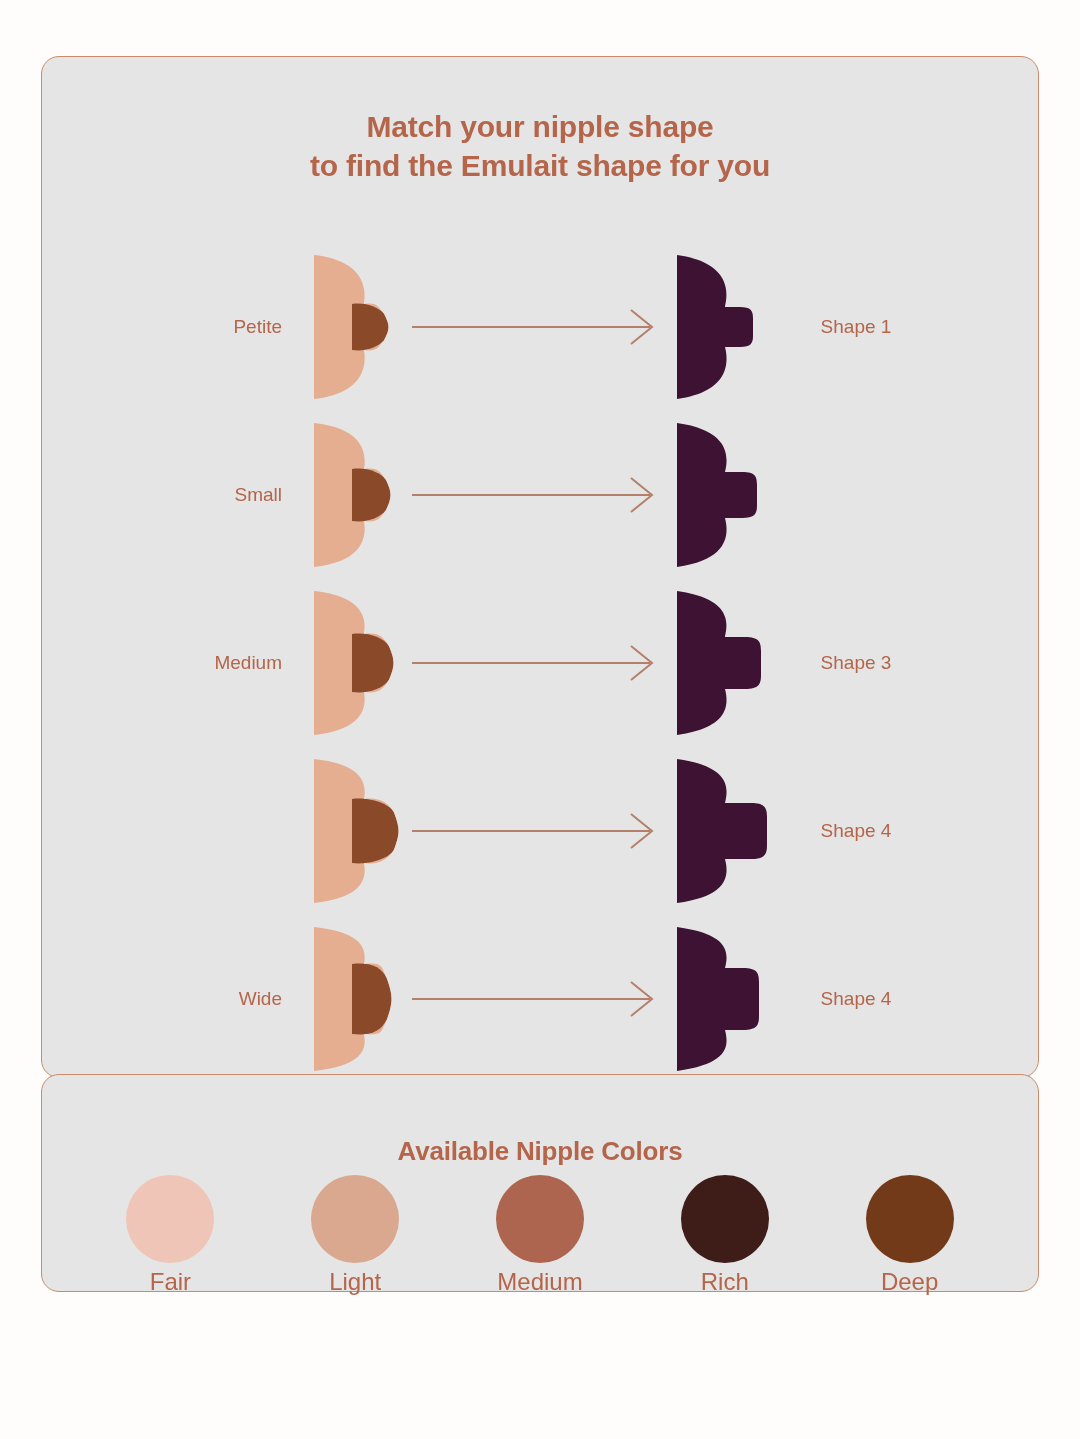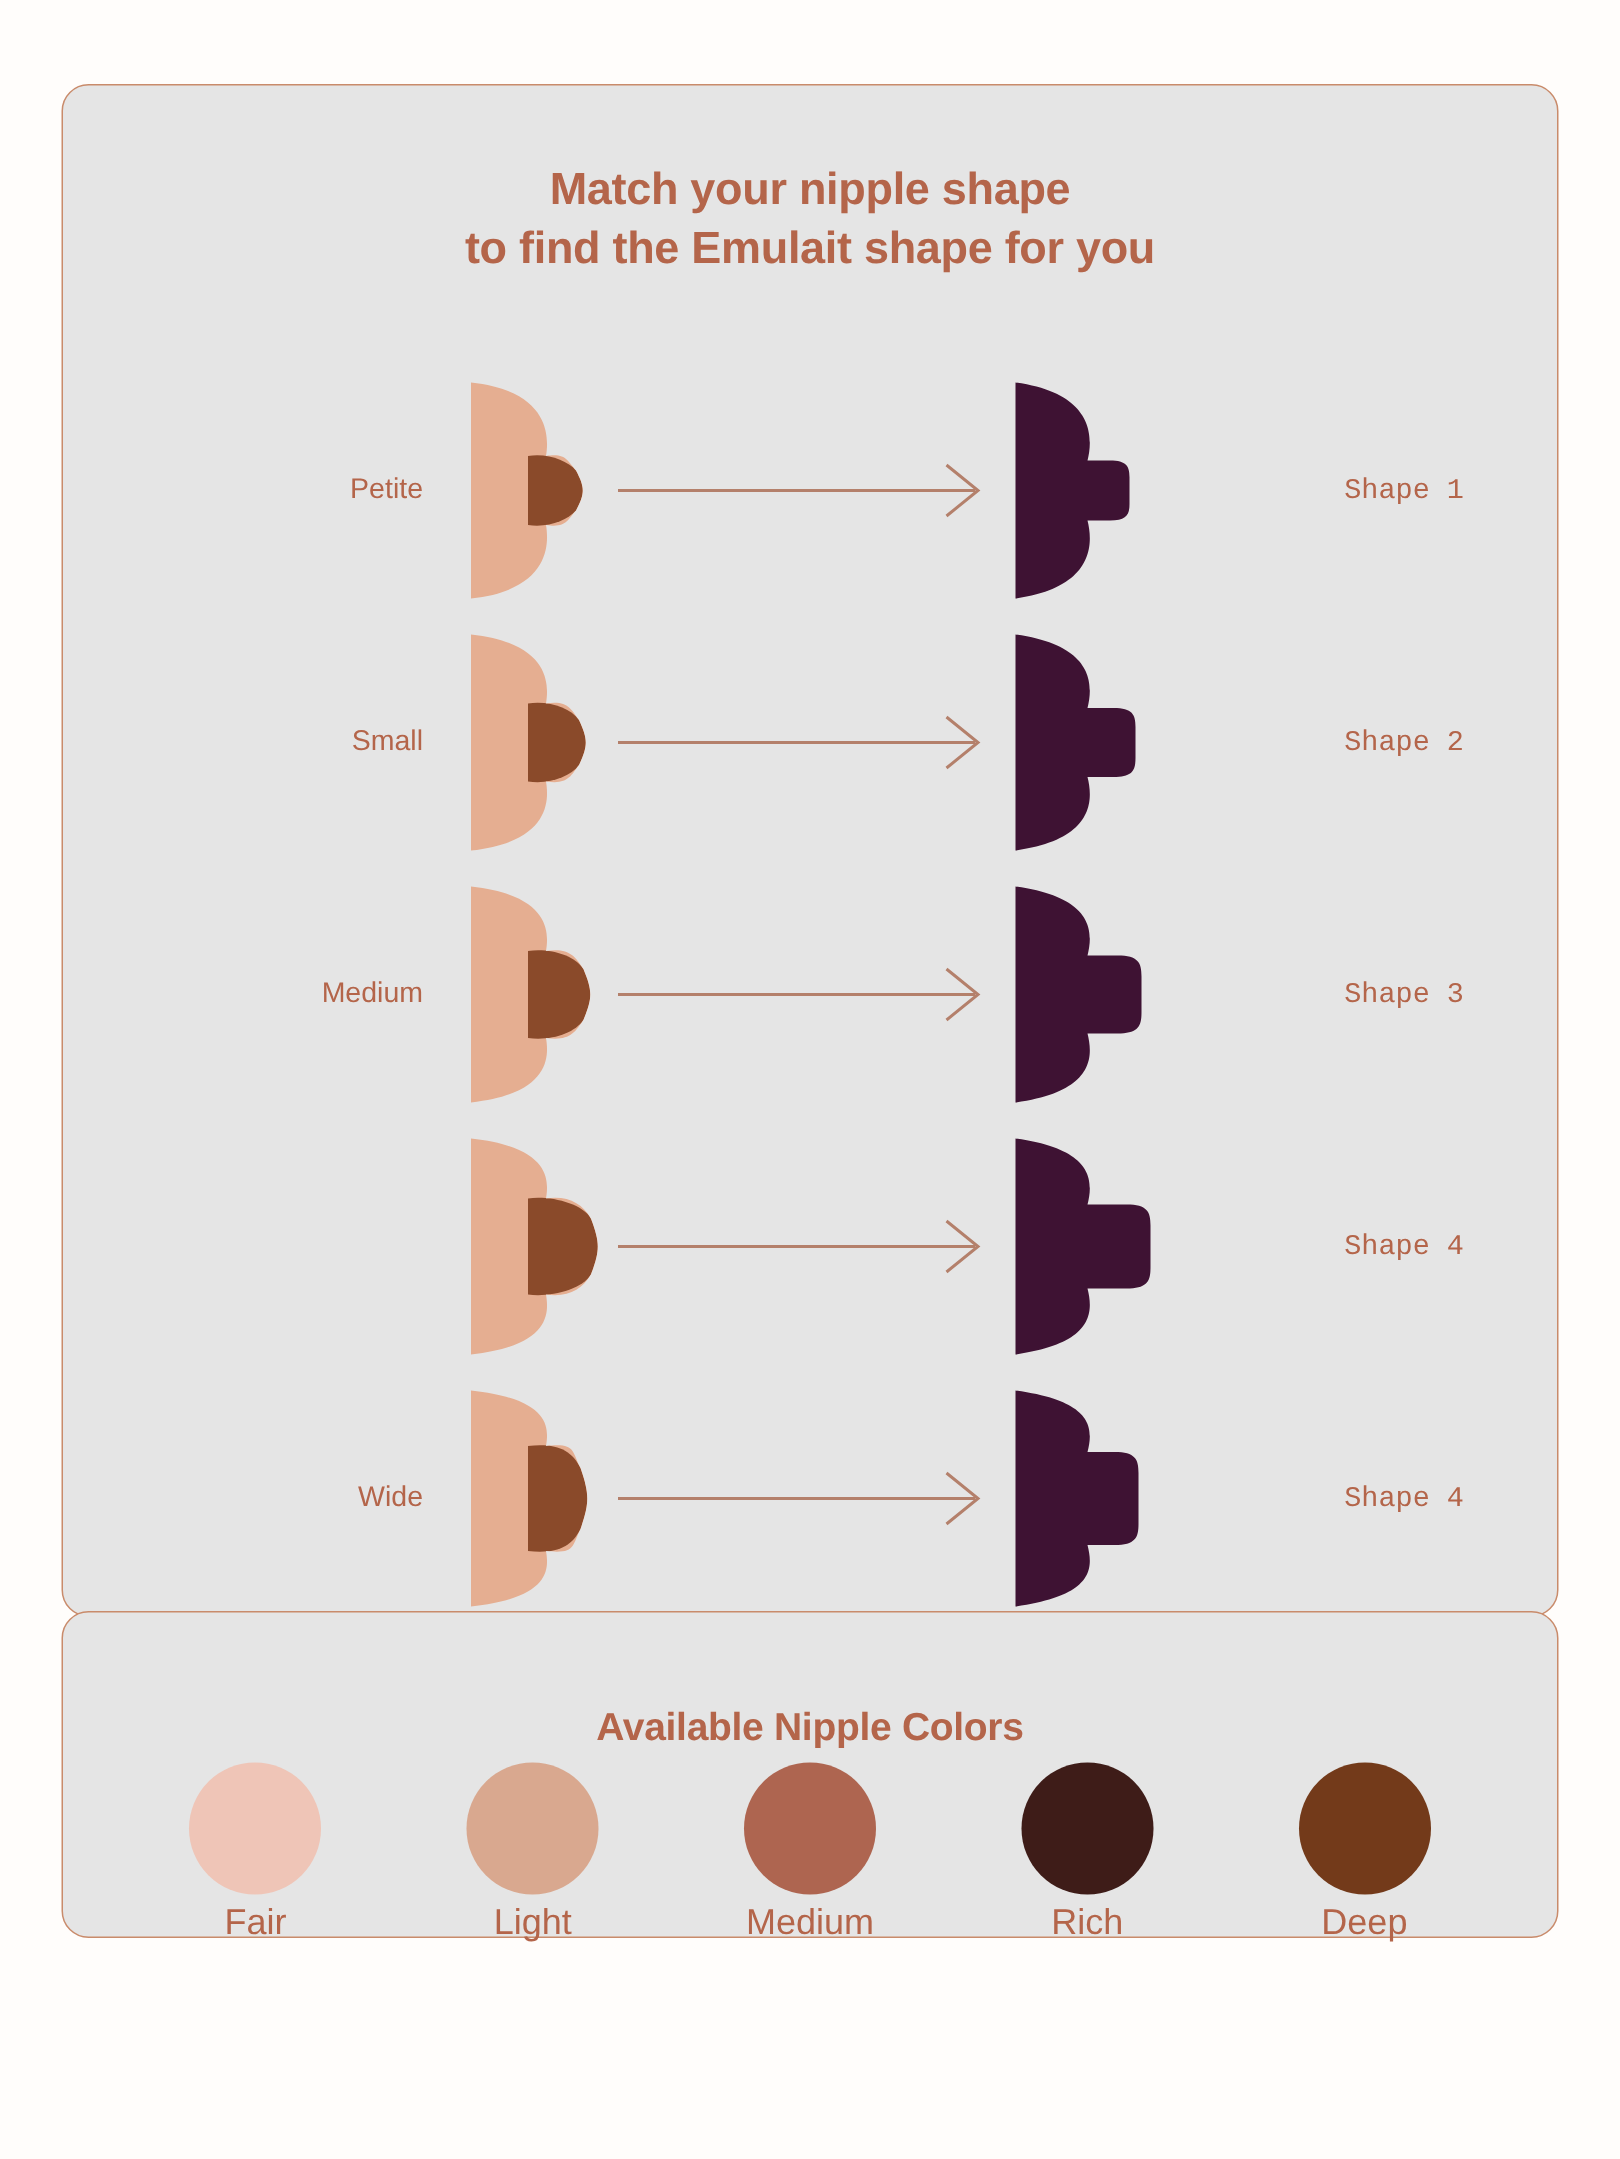--- a/index.html
+++ b/index.html
@@ -98,22 +98,21 @@
 
   .label-left {
     left: 0;
     width: 240px;
     text-align: right;
   }
 
   .label-right {
     left: 694px;
     width: 240px;
-    text-align: right;
-    font-family: Liberation Mono, monospace;
+    text-align: center;
   }
 
   .breast-cell {
     position: absolute;
     left: 262px;
     top: 50%;
     transform: translateY(-50%);
     width: 100px;
     height: 160px;
   }
@@ -233,21 +232,20 @@
             <svg viewBox="0 0 245 40">
               <line x1="0" y1="20" x2="238" y2="20" stroke="#B4806B" stroke-width="2"></line>
               <polyline points="219,3 240,20 219,37" fill="none" stroke="#B4806B" stroke-width="2" stroke-linecap="butt" stroke-linejoin="miter"></polyline>
             </svg>
           </div>
           <div class="teat-cell">
             <svg viewBox="0 0 100 160">
               <path d="M 10 8 C 62 15.200000000000003 62 41 58 57 L 75.35 57 C 88 57 90 61.4275 90 69.65 L 90 90.35 C 90 98.5725 88 103 75.35 103 L 58 103 C 62 119 62 144.8 10 152 Z" fill="#3E1233"></path>
             </svg>
           </div>
-          <div class="row-label label-right">Shape 2</div>
         </div>
         <div class="shape-row">
           <div class="row-label label-left">Medium</div>
           <div class="breast-cell">
             <svg viewBox="0 0 100 160">
               <defs>
                 <clipPath id="bclip2">
                   <path d="M 10 8 C 63.199999999999996 13.759999999999991 62 39 60 51 C 75.3 49 79 54 85 63.18 C 91 77.68 91 82.32 85 96.82 C 79 106 75.3 111 60 109 C 62 121 63.199999999999996 146.24 10 152 Z"></path>
                 </clipPath>
               </defs>

